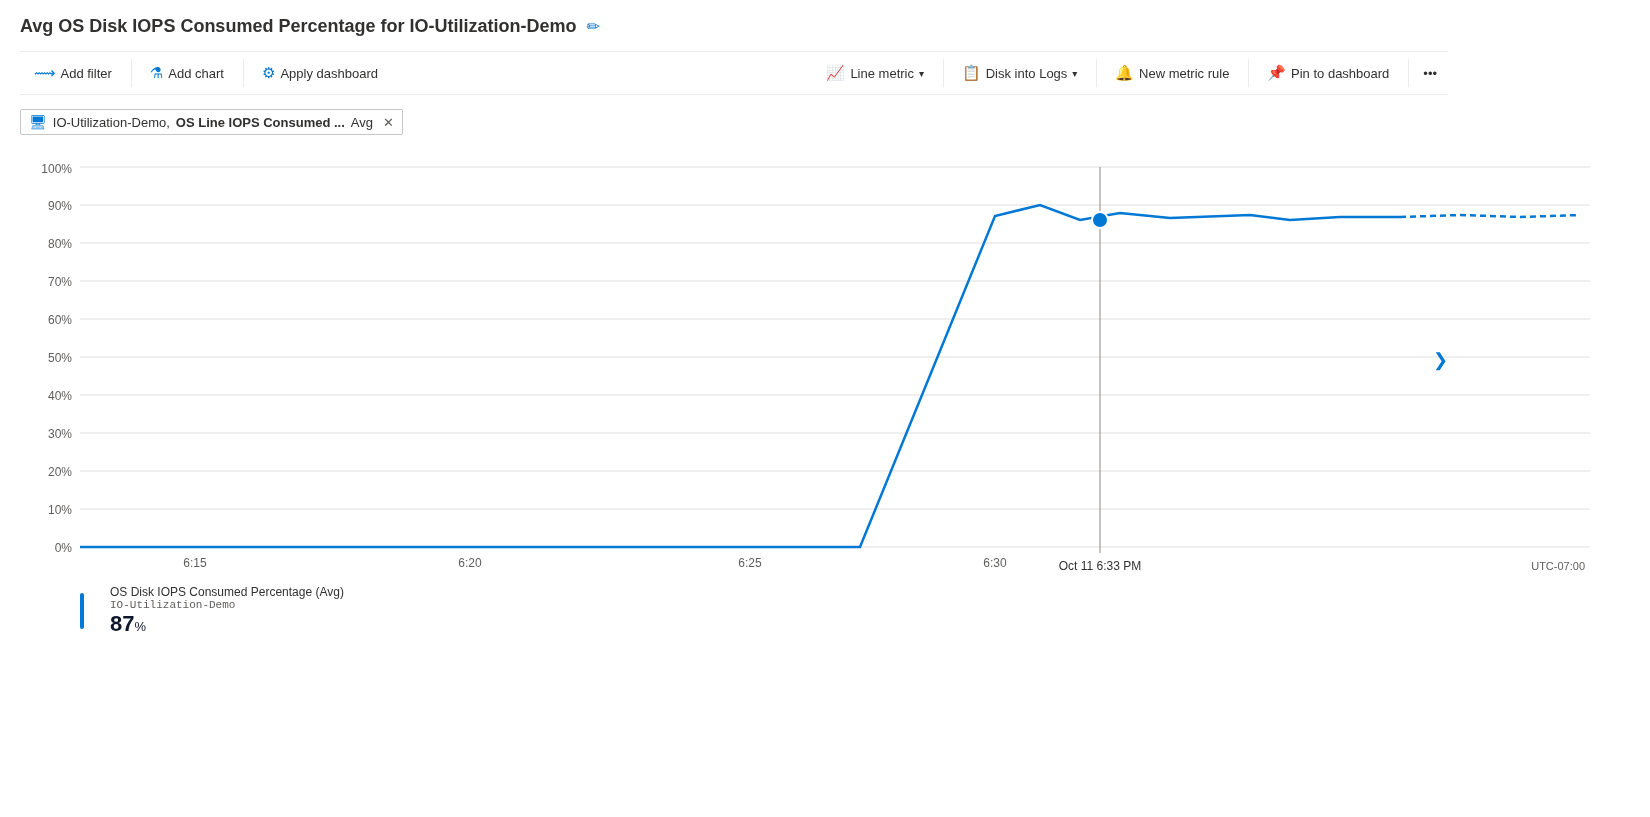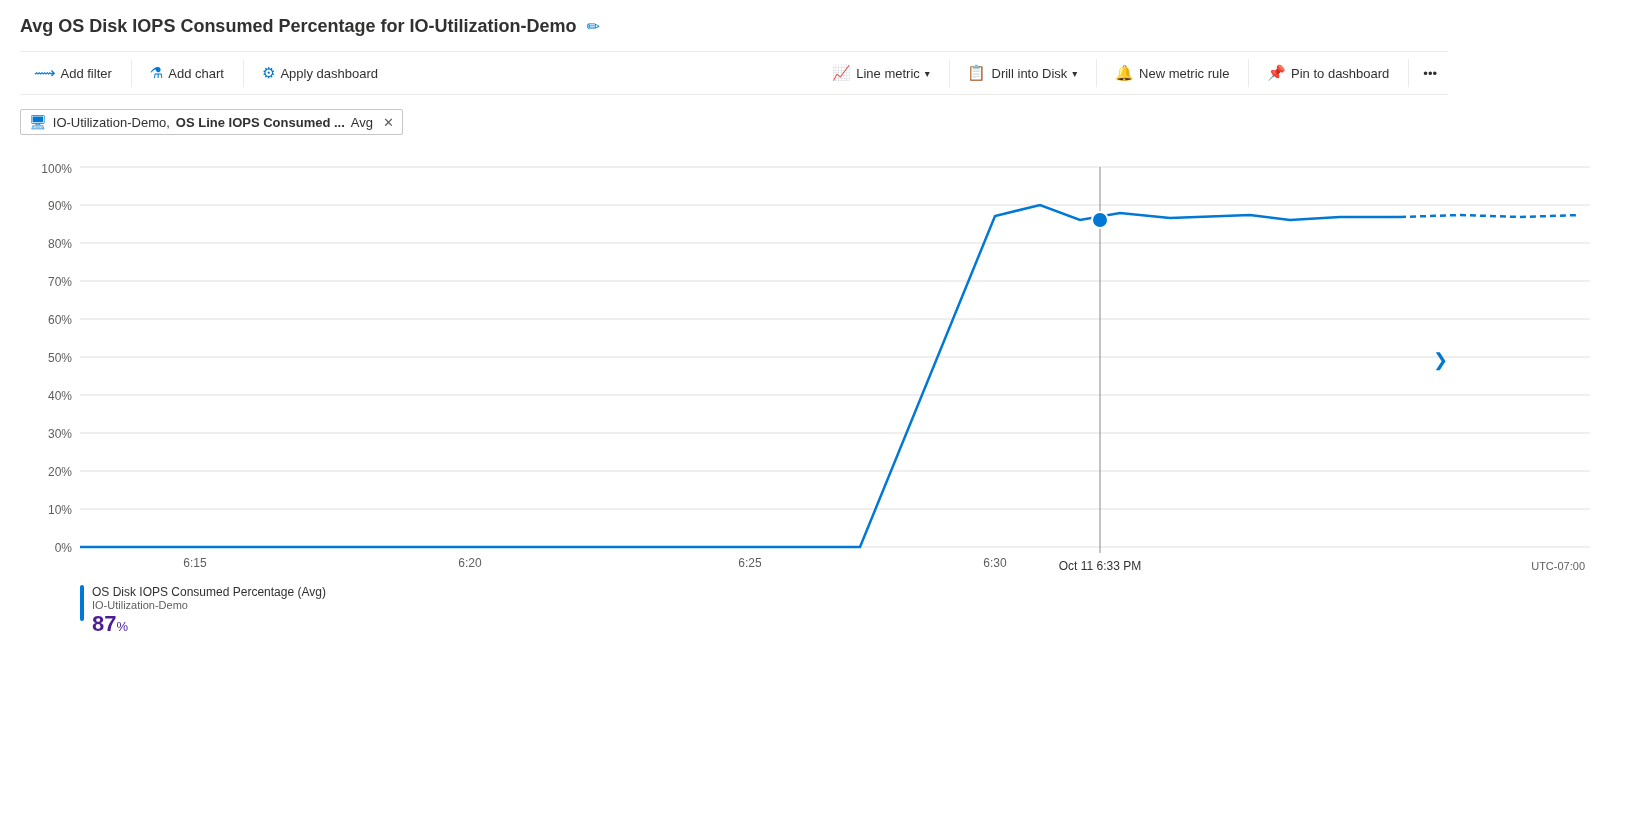--- a/index.html
+++ b/index.html
@@ -49,26 +49,26 @@
     }
     .chart-svg-container {
       position: relative; width: 100%;
     }
 
     
     .chart-legend {
       display: flex; flex-direction: column; gap: 2px;
       margin-top: 10px; padding-left: 60px;
     }
-    .legend-item { display: flex; gap: 8px; }
+    .legend-item { display: flex; align-items: center; gap: 26px; }
     .legend-color-bar { width: 4px; height: 36px; background: #0078d4; border-radius: 2px; }
     .legend-text { display: flex; flex-direction: column; }
     .legend-title { font-size: 12px; color: #323130; }
-    .legend-subtitle { font-size: 11px; color: #605e5c; }
-    .legend-value { font-size: 22px; font-weight: 600; color: #4c1d95; }
+    .legend-subtitle { font-size: 11px; color: #605e5c; font-family: Liberation Mono, monospace; }
+    .legend-value { font-size: 22px; font-weight: 600; color: #0f172a; }
     .legend-unit { font-size: 13px; font-weight: 400; }
 
     .chart-right-arrow {
       position: absolute; right: 0; top: 50%; transform: translateY(-50%);
       font-size: 18px; color: #0078d4; cursor: pointer; z-index: 10;
     }
   </style>
 </head>
 <body>
 
@@ -96,21 +96,21 @@
     </button>
     <div style="flex:1"></div>
     <button class="toolbar-btn">
       <span class="btn-icon">📈</span>
       <span>Line metric</span>
       <span class="arrow-down">▾</span>
     </button>
     <div class="toolbar-separator"></div>
     <button class="toolbar-btn">
       <span class="btn-icon">📋</span>
-      <span>Drill into Disk</span>
+      <span>Disk into Logs</span>
       <span class="arrow-down">▾</span>
     </button>
     <div class="toolbar-separator"></div>
     <button class="toolbar-btn">
       <span class="btn-icon">🔔</span>
       <span>New metric rule</span>
     </button>
     <div class="toolbar-separator"></div>
     <button class="toolbar-btn">
       <span class="btn-icon">📌</span>

